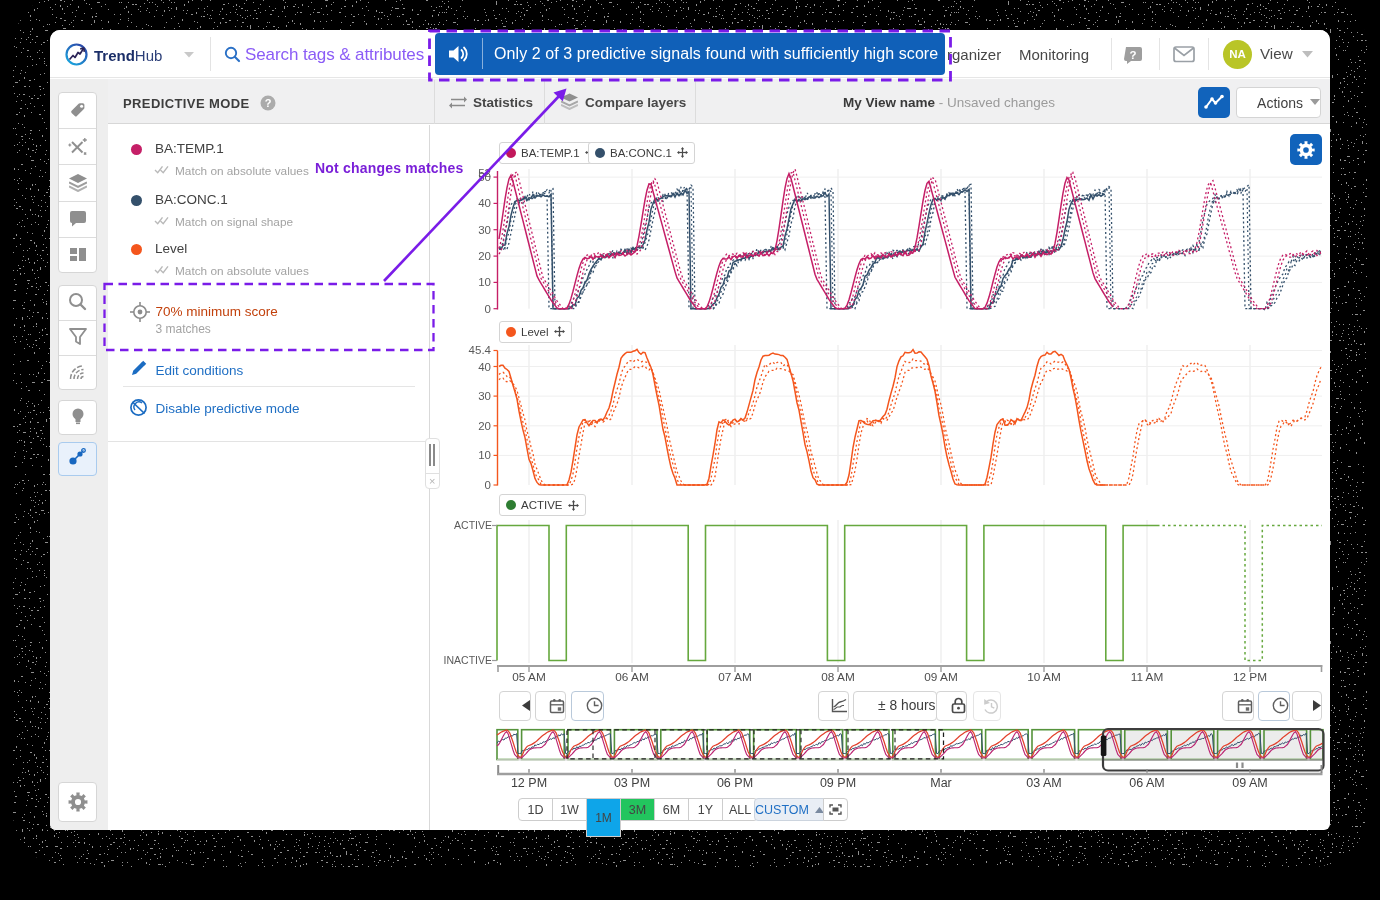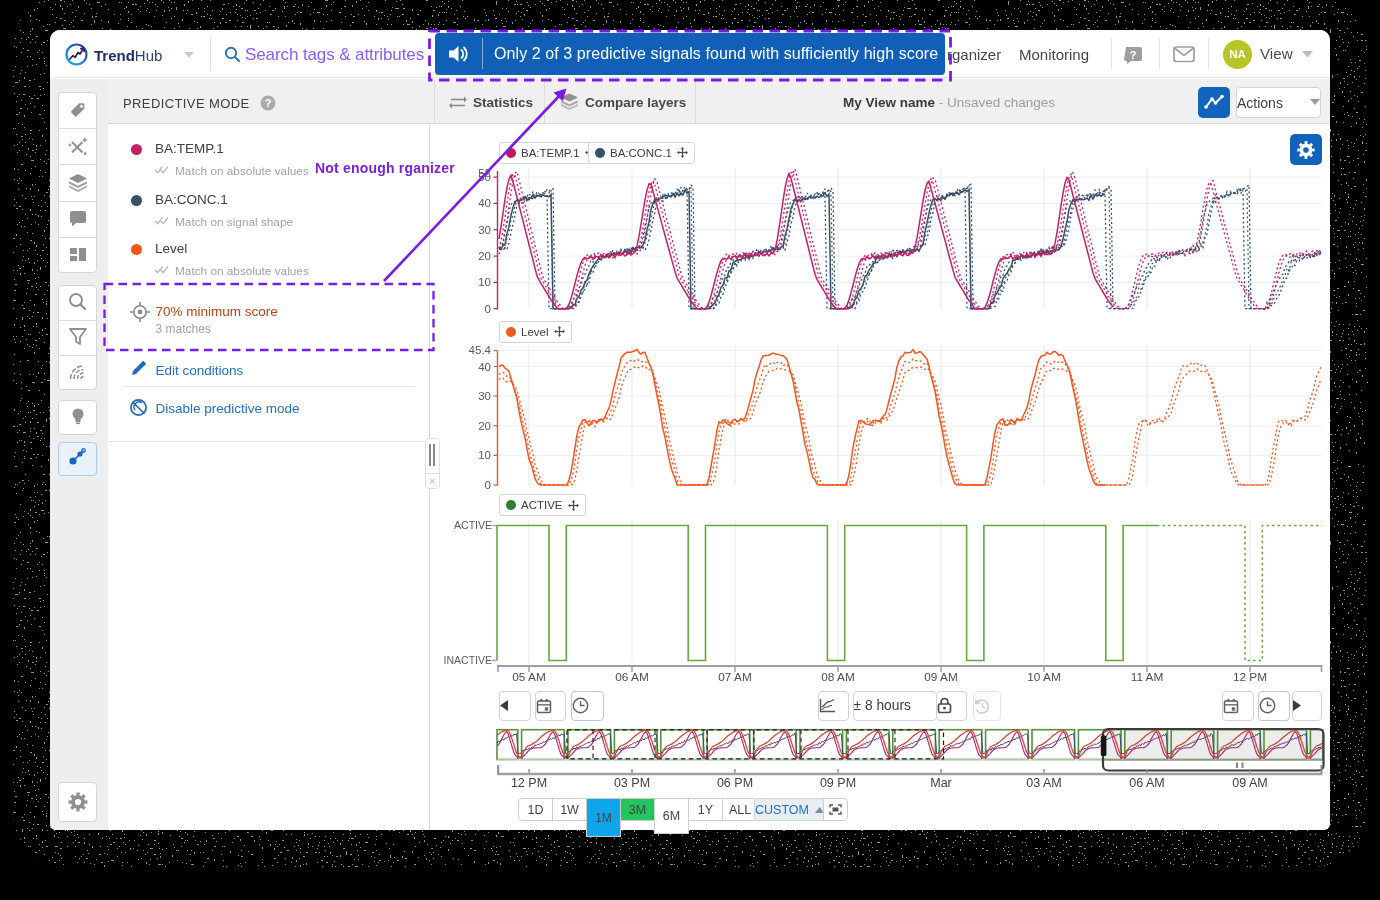--- a/index.html
+++ b/index.html
@@ -5,21 +5,21 @@
 html,body{width:1380px;height:900px;background:#000;overflow:hidden;font-family:"Liberation Sans",sans-serif;position:relative}
 .abs{position:absolute}
 .win{position:absolute;left:50px;top:30px;width:1280px;height:800px;background:#fff;border-radius:10px 10px 6px 6px;overflow:hidden}
 .hdr{position:absolute;left:0;top:0;width:1280px;height:48px;background:#fff;border-bottom:1px solid #e6e6e6}
 .row2{position:absolute;left:0;top:49px;width:1280px;height:45px;background:#f0f0f1;border-bottom:1px solid #d7d7d7}
 .strip{position:absolute;left:0;top:49px;width:58px;height:751px;background:#eeeeee}
 .panel{position:absolute;left:58px;top:95px;width:322px;height:705px;background:#fff;border-right:1px solid #d9d9d9}
 .tile{background:#fff;border:1px solid #d6d6d6;border-radius:4px;position:absolute;left:8px;width:39px}
 .chip{position:absolute;height:22px;background:#fff;border:1px solid #d4d4d4;border-radius:3px;display:flex;align-items:center;padding:0 6px;font-size:11.5px;color:#3c3c3c;gap:5px}
 .dot{width:10px;height:10px;border-radius:50%;display:inline-block}
-.btn{position:absolute;background:#fff;border:1px solid #d4d4d4;border-radius:4px;display:flex;align-items:center;justify-content:space-between}
+.btn{position:absolute;background:#fff;border:1px solid #d4d4d4;border-radius:4px;display:flex;align-items:center;justify-content:flex-end}
 .lbl{position:absolute;white-space:nowrap}
 
 </style></head><body>
 <svg width="1380" height="900" style="position:absolute;left:0;top:0" xmlns="http://www.w3.org/2000/svg">
 <defs>
 <filter id="sp1" x="-5%" y="-5%" width="110%" height="110%">
   <feTurbulence type="fractalNoise" baseFrequency="0.5" numOctaves="2" seed="11" result="n"></feTurbulence>
   <feComponentTransfer in="n" result="a">
           <feFuncA type="discrete" tableValues="0 0 0 0 0 1 1"></feFuncA>
         </feComponentTransfer>
@@ -78,21 +78,21 @@
 <svg class="abs" style="left:1123px;top:16px" width="22" height="17">
 <rect x="1" y="1" width="20" height="14.5" rx="2" fill="none" stroke="#9aa0a6" stroke-width="1.7"></rect>
 <polyline points="1.5,2 11,9.5 20.5,2" fill="none" stroke="#9aa0a6" stroke-width="1.7"></polyline>
     </svg>
 <div class="abs" style="left:1173px;top:9.5px;width:29px;height:29px;border-radius:50%;background:#b9c527;color:#fff;font-weight:bold;font-size:11.5px;display:flex;align-items:center;justify-content:center">NA</div>
 <div class="lbl" style="left:1210px;top:15px;font-size:15.2px;color:#4a4a4a">View</div>
 <svg class="abs" style="left:1252px;top:21px" width="11" height="8">
       <polygon points="0,0 11,0 5.5,6.5" fill="#bdbdbd"></polygon>
     </svg>
 <div class="row2"></div>
-<div class="lbl" style="left:73px;top:65.5px;font-size:13px;font-weight:normal;color:#3d3d3d;letter-spacing:0.4px">PREDICTIVE MODE</div>
+<div class="lbl" style="left:73px;top:65.5px;font-size:13px;font-weight:bold;color:#3d3d3d;letter-spacing:0.4px">PREDICTIVE MODE</div>
 <svg class="abs" style="left:210px;top:65px" width="16" height="16">
 <circle cx="8" cy="8" r="7.5" fill="#ababab"></circle>
 <text x="8" y="12" font-size="11" font-weight="bold" fill="#fff" text-anchor="middle" font-family="Liberation Sans,sans-serif">?</text>
     </svg>
 <div class="abs" style="left:383.5px;top:50px;width:1px;height:44px;background:#dcdcdc"></div>
 <div class="abs" style="left:493.5px;top:50px;width:1px;height:44px;background:#dcdcdc"></div>
 <div class="abs" style="left:644.5px;top:50px;width:1px;height:44px;background:#dcdcdc"></div>
 <svg class="abs" style="left:399px;top:65px" width="18" height="15">
 <line x1="2" y1="4.5" x2="15" y2="4.5" stroke="#8a8a8a" stroke-width="1.6"></line>
       <polygon points="15,1.5 15,7.5 18,4.5" fill="#8a8a8a"></polygon>
@@ -507,21 +507,21 @@
 <div class="btn" style="left:1291.5px;top:690.5px;width:30px;height:30px;border-color:#d4d4d4">
     <svg width="8" height="11">
       <polygon points="0,0 0,11 8,5.5" fill="#3c3c3c"></polygon>
     </svg>
   </div>
 <div class="abs" style="left:518px;top:798px;display:flex">
 <div style="border-radius:4px 0 0 4px;width:35px;height:23px;background:#fff;border:1px solid #cdcdcd;display:flex;align-items:center;justify-content:center;font-size:12.5px;color:#444">1D</div>
 <div style="margin-left:-1px;width:35px;height:23px;background:#fff;border:1px solid #cdcdcd;display:flex;align-items:center;justify-content:center;font-size:12.5px;color:#444">1W</div>
 <div style="margin-left:-1px;width:35px;height:39px;background:#0ea5e9;border:1px solid #cdcdcd;display:flex;align-items:center;justify-content:center;font-size:12px;color:#444">1M</div>
 <div style="margin-left:-1px;width:35px;height:23px;background:#22c55e;border:1px solid #cdcdcd;display:flex;align-items:center;justify-content:center;font-size:12.5px;color:#444">3M</div>
-<div style="margin-left:-1px;width:35px;height:36px;background:#fff;border:1px solid #cdcdcd;display:flex;align-items:center;justify-content:center;font-size:12.5px;color:#444">6M</div>
+<div style="margin-left:-1px;width:35px;height:23px;background:#fff;border:1px solid #cdcdcd;display:flex;align-items:center;justify-content:center;font-size:12.5px;color:#444">6M</div>
 <div style="margin-left:-1px;width:35px;height:23px;background:#fff;border:1px solid #cdcdcd;display:flex;align-items:center;justify-content:center;font-size:12.5px;color:#444">1Y</div>
 <div style="border-radius:0 4px 4px 0;margin-left:-1px;width:36px;height:23px;background:#fff;border:1px solid #cdcdcd;display:flex;align-items:center;justify-content:center;font-size:12.5px;color:#444">ALL</div>
 </div>
 <div class="abs" style="left:754px;top:798px;display:flex">
 <div style="width:70px;height:23px;background:#e9eef5;border:1px solid #ccd4de;border-radius:4px 0 0 4px;display:flex;align-items:center;justify-content:center;gap:6px">
 <span style="font-size:12.5px;color:#1f6fc4">CUSTOM</span>
       <svg width="9" height="6">
         <polygon points="0,6 9,6 4.5,0" fill="#7a8aa0"></polygon>
       </svg>
     </div>
@@ -539,12 +539,12 @@
 <polygon points="566.5,88.5 553.5,92.5 562.8,101.3" fill="#7a1ce8"></polygon>
 </svg>
 <div class="abs" style="left:435px;top:32.5px;width:510px;height:42.5px;background:#1060b8;border-radius:4px"></div>
 <div class="abs" style="left:481.5px;top:38px;width:1px;height:31px;background:rgba(255,255,255,0.5)"></div>
 <svg class="abs" style="left:448px;top:44px" width="22" height="20">
 <polygon points="1,6.5 5.5,6.5 10.5,2 10.5,18 5.5,13.5 1,13.5" fill="#fff"></polygon>
 <path d="M13.5,6 a5.5,5.5 0 0 1 0,8" fill="none" stroke="#fff" stroke-width="1.8" stroke-linecap="round"></path>
 <path d="M16,3.5 a9,9 0 0 1 0,13" fill="none" stroke="#fff" stroke-width="1.8" stroke-linecap="round"></path>
   </svg>
 <div class="lbl" style="left:494px;top:44.5px;font-size:16px;color:#fff;letter-spacing:0.08px">Only 2 of 3 predictive signals found with sufficiently high score</div>
-<div class="lbl" style="left:315px;top:160px;font-size:14px;font-weight:bold;color:#7a1fd8;letter-spacing:0.2px">Not enough rganizer</div>
+<div class="lbl" style="left:315px;top:160px;font-size:14px;font-weight:bold;color:#7a1fd8;letter-spacing:0.2px">Not changes matches</div>
 </body></html>

